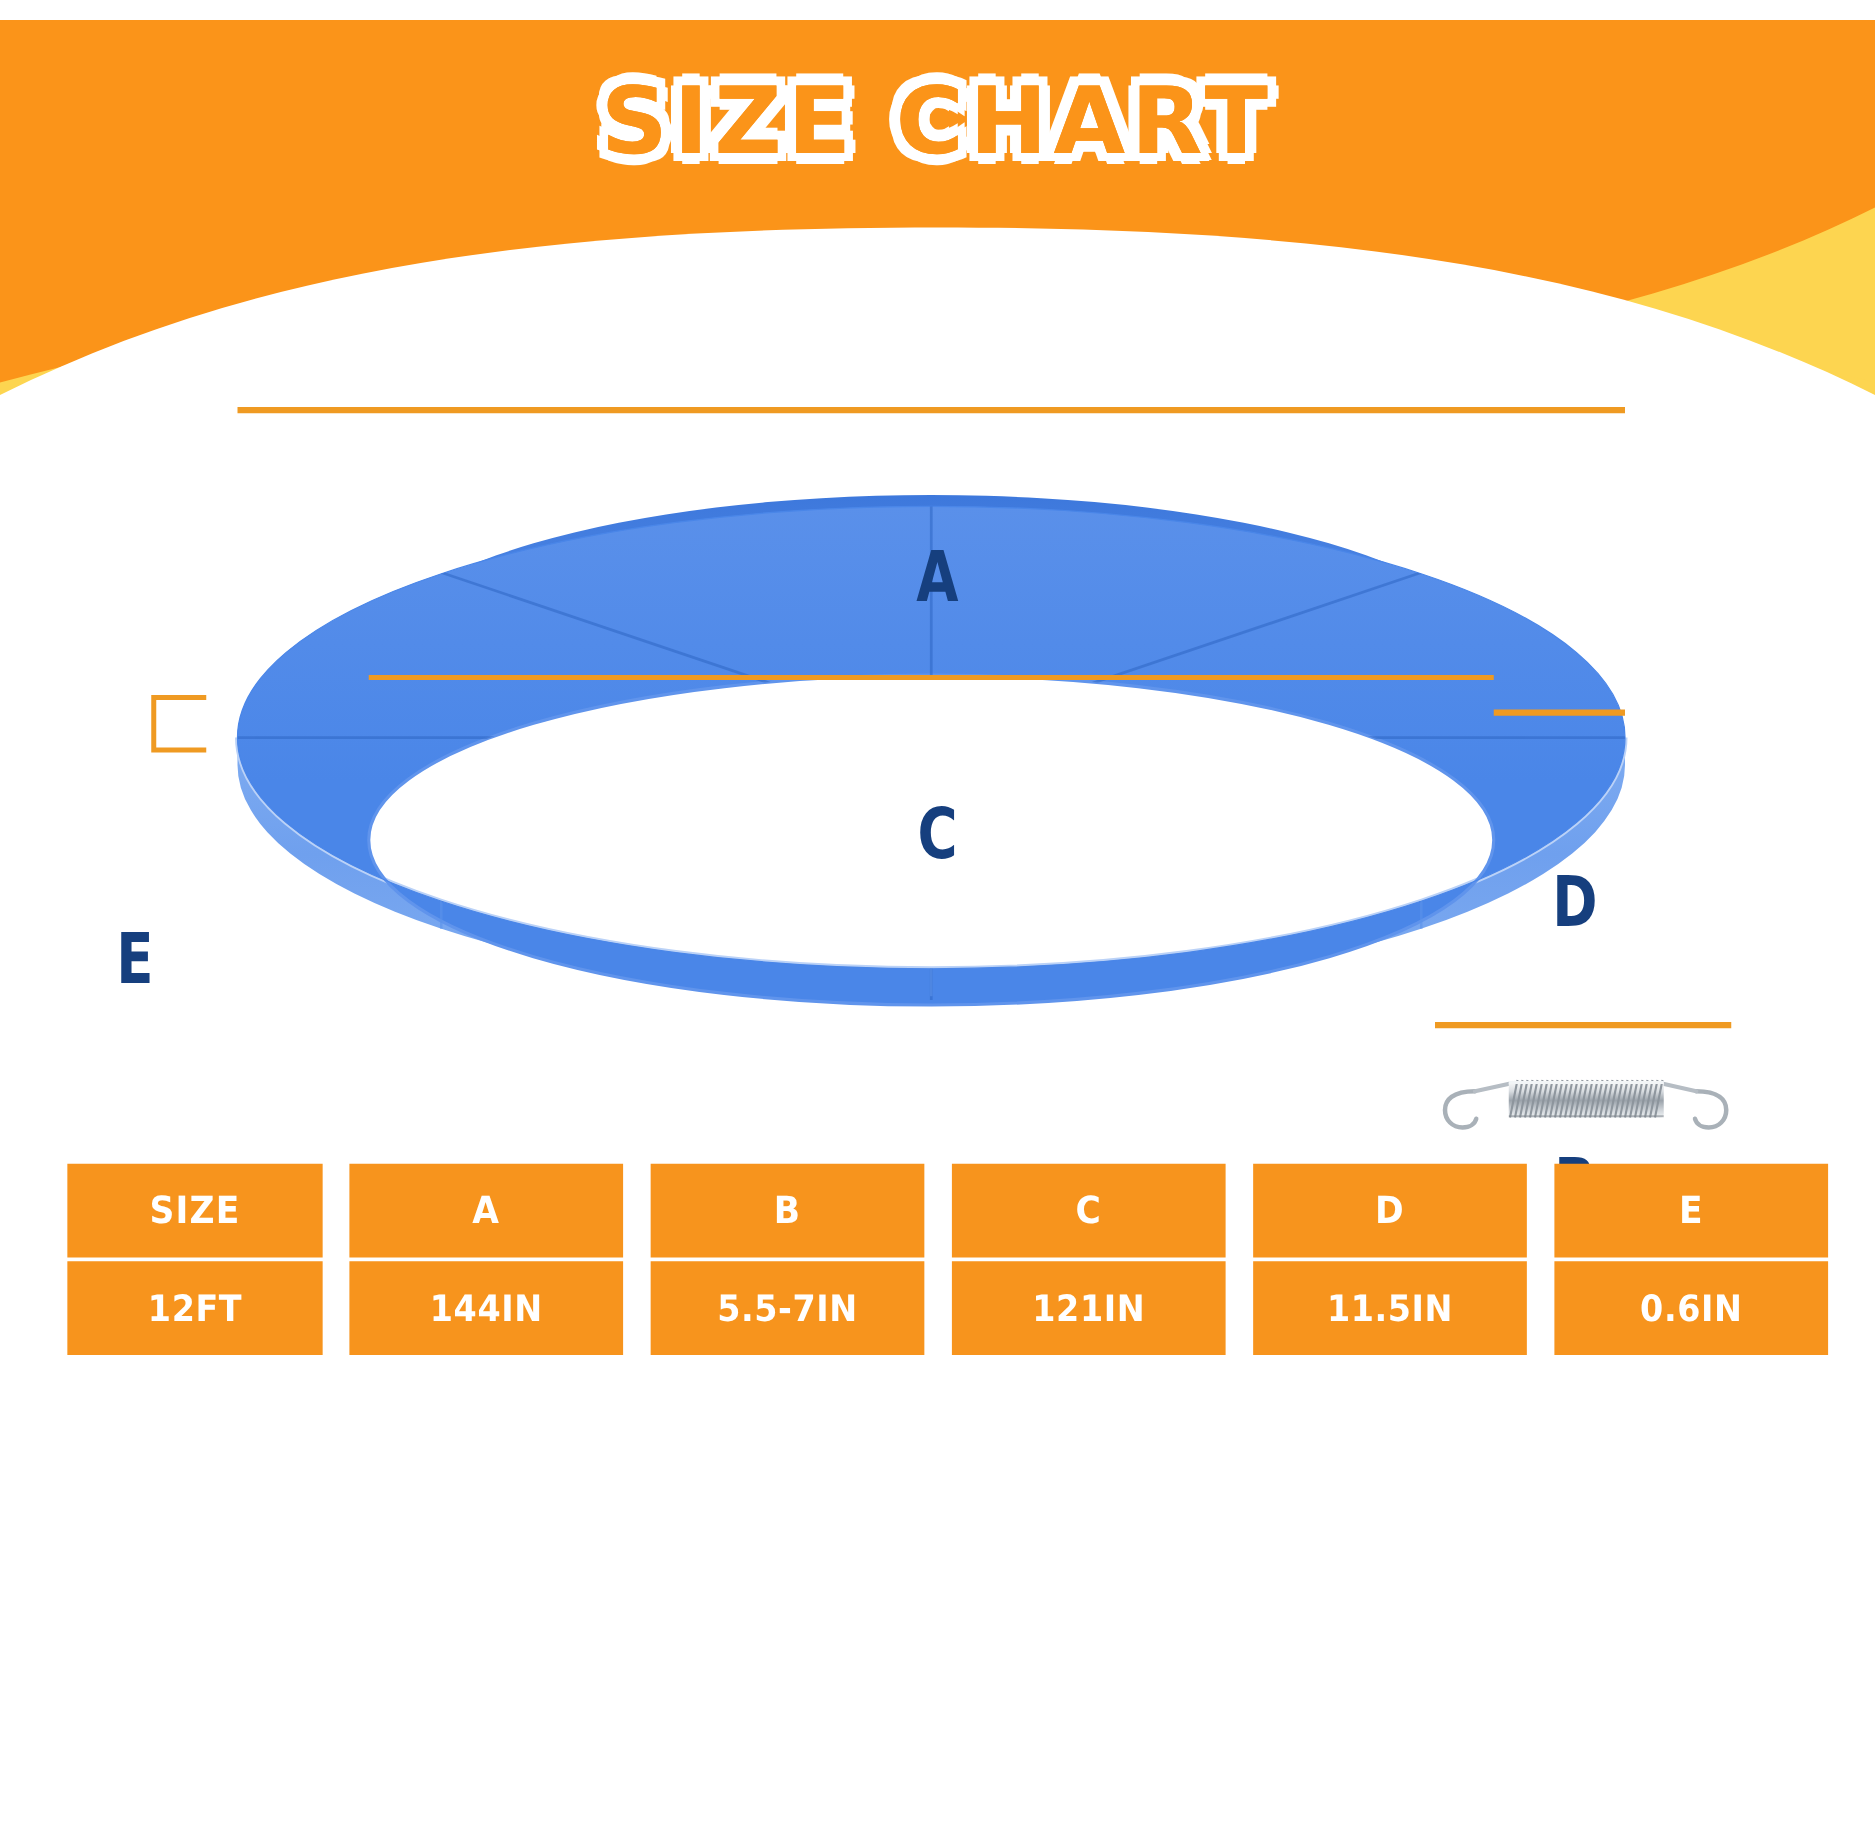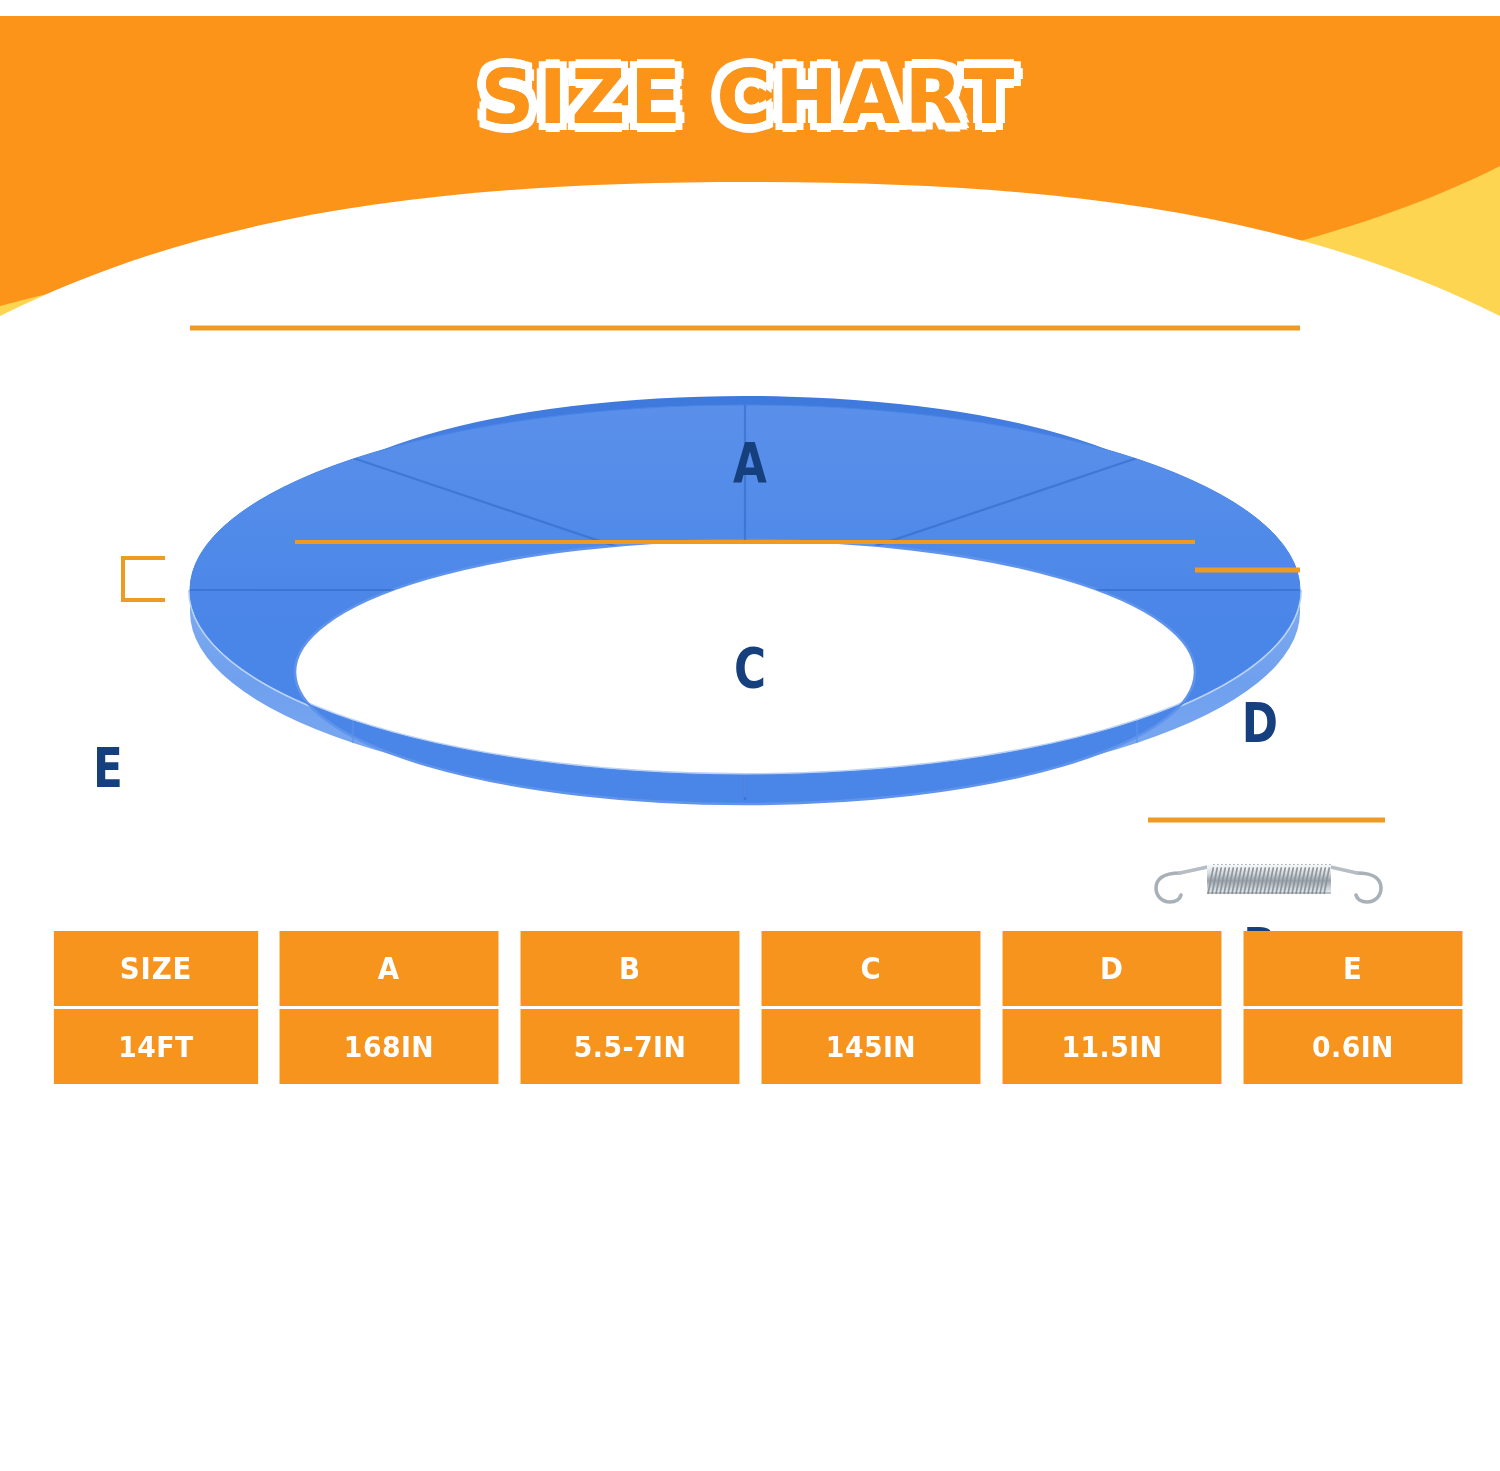--- a/index.html
+++ b/index.html
@@ -305,23 +305,23 @@
         <th class="col-size">SIZE</th>
         <th class="col-dim">A</th>
         <th class="col-dim">B</th>
         <th class="col-dim">C</th>
         <th class="col-dim">D</th>
         <th class="col-dim">E</th>
       </tr>
     </thead>
     <tbody>
       <tr class="row-orange">
-        <td>14FT</td>
-        <td>168IN</td>
+        <td>12FT</td>
+        <td>144IN</td>
         <td>5.5-7IN</td>
-        <td>145IN</td>
+        <td>121IN</td>
         <td>11.5IN</td>
         <td>0.6IN</td>
       </tr>
     </tbody>
   </table>
 
 </div>
 
 </body></html>

